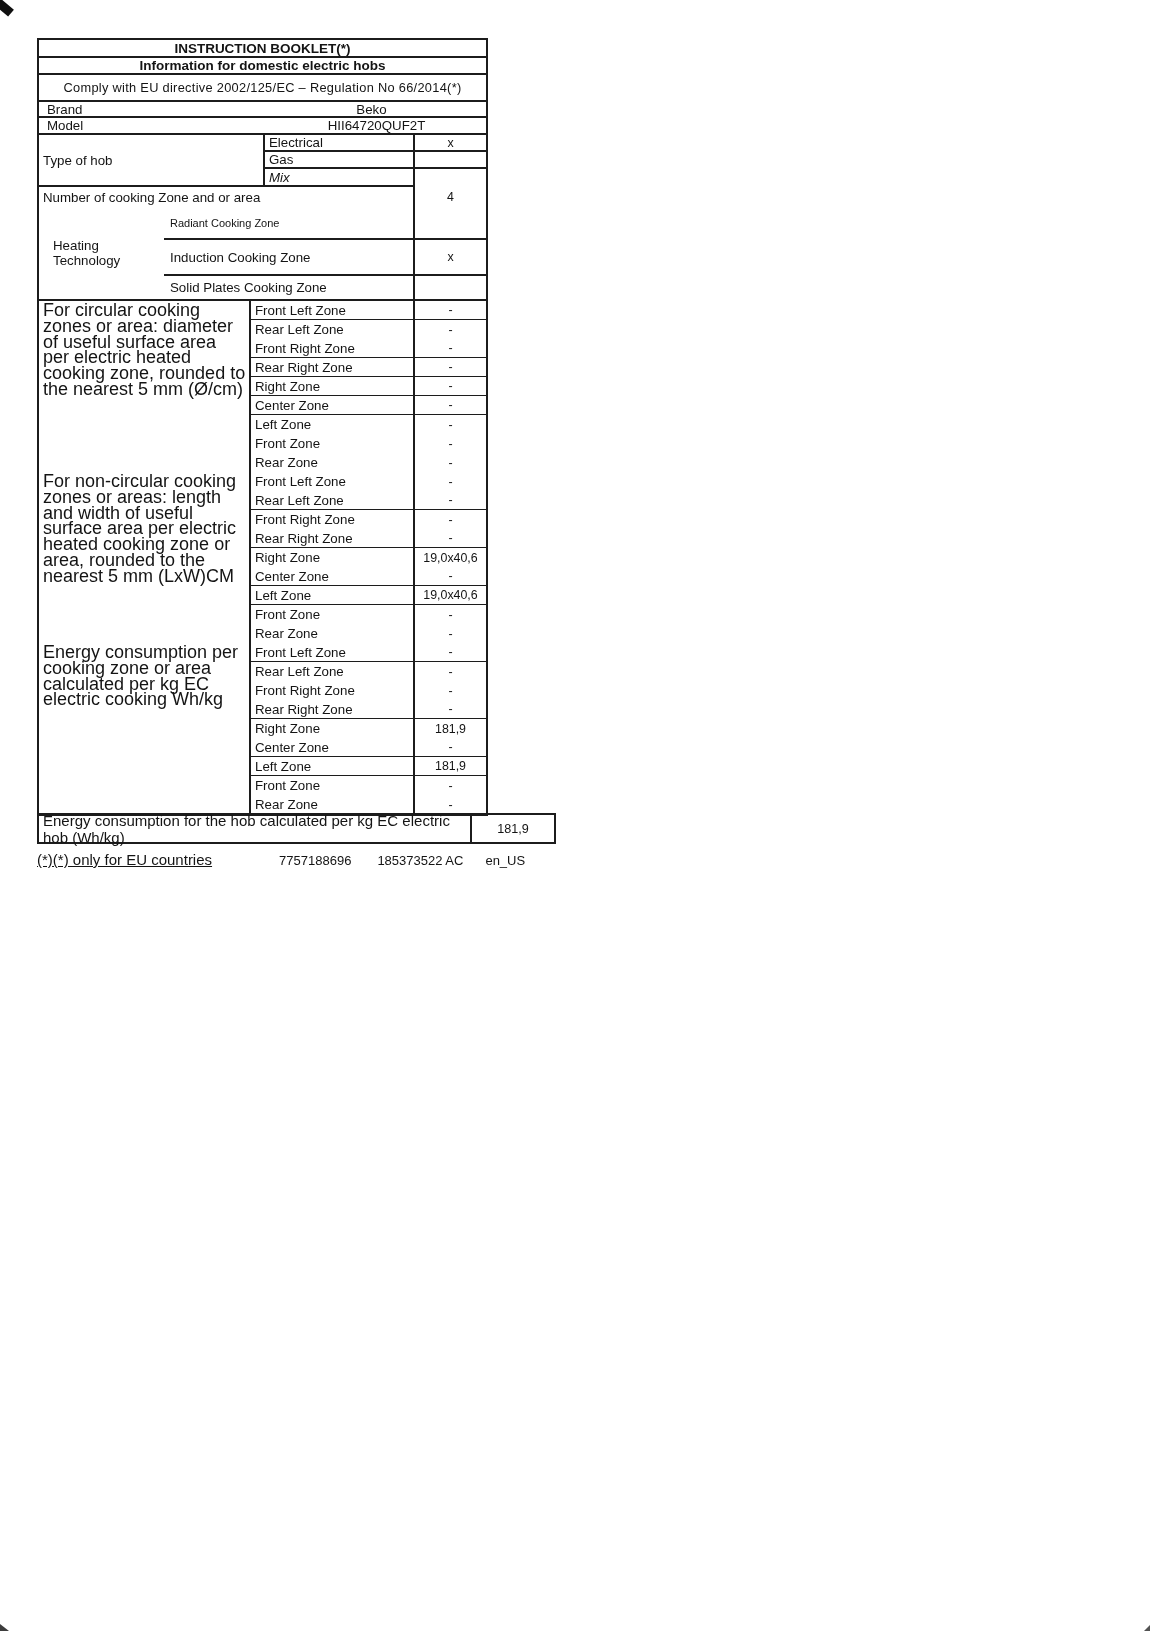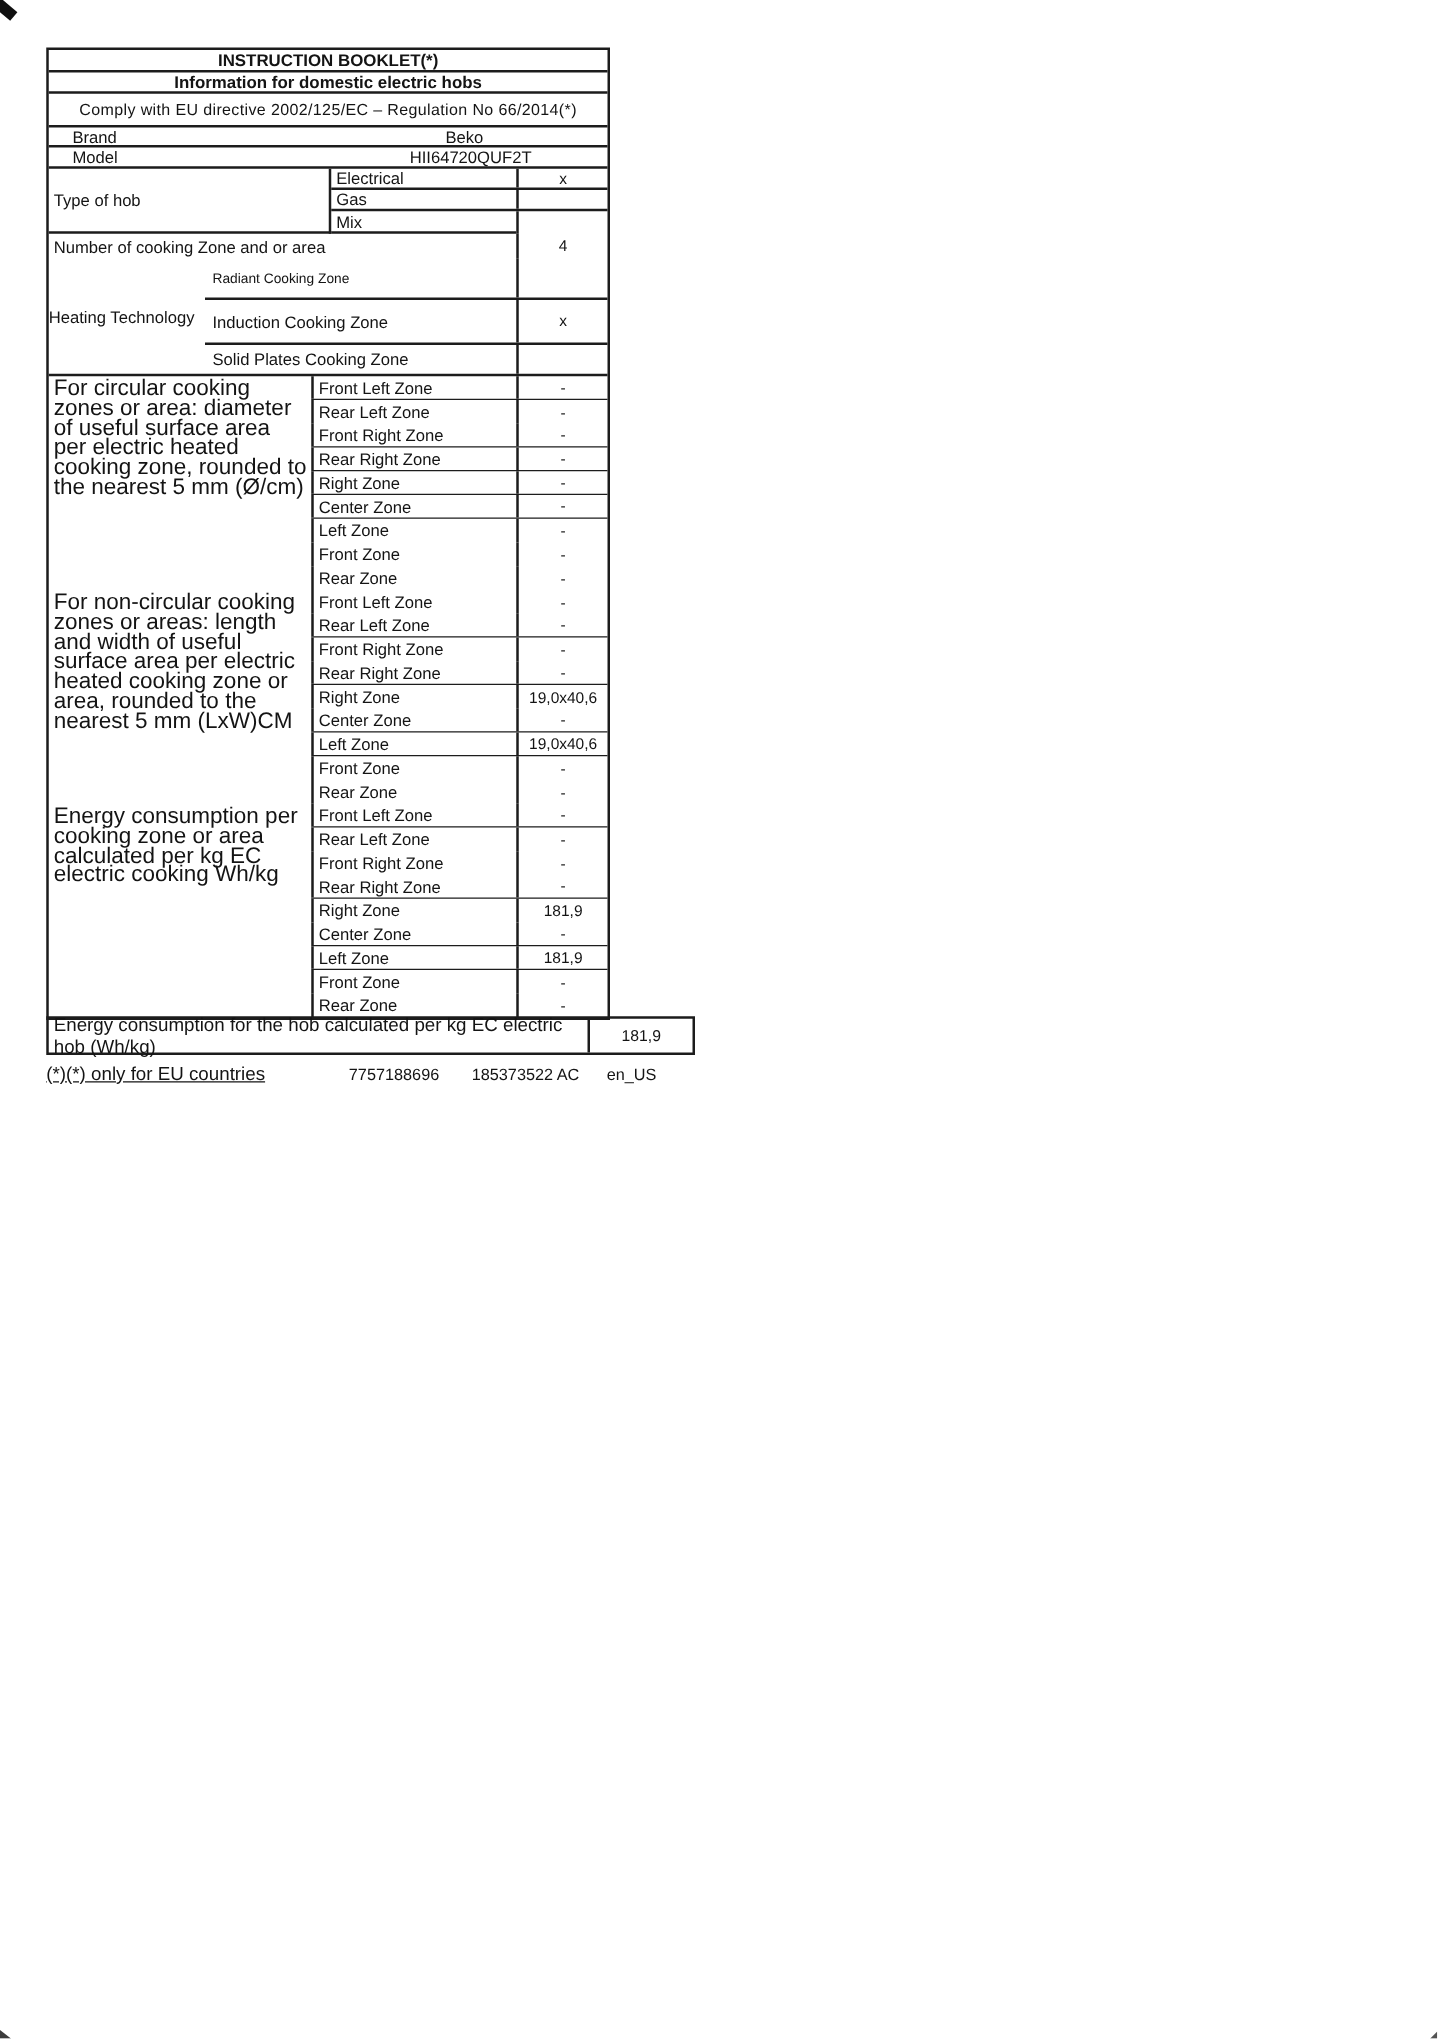--- a/index.html
+++ b/index.html
@@ -28,40 +28,40 @@
     border: 2px solid #1c1c1c;
     font-size: 13.3px;
   }
   .row { display: flex; align-items: center; }
   .bb2 { border-bottom: 2px solid #1c1c1c; }
   .title  { height: 18px; font-weight: bold; justify-content: center; font-size: 13.5px; }
   .title2 { height: 17px; font-weight: bold; justify-content: center; font-size: 13.5px; }
   .directive { height: 27px; justify-content: center; font-size: 12.8px; letter-spacing: .3px; }
   .kv { height: 16px; }
   .kv.model { height: 17px; gap: 10px; }
-  .kv .k { width: 218px; padding-left: 19px; }
+  .kv .k { width: 218px; padding-left: 8px; }
   .kv .v { flex: 1; text-align: center; }
 
   .type-block { display: flex; height: 52px; }
   .tlabel { width: 226px; border-right: 2px solid #1c1c1c; border-bottom: 2px solid #1c1c1c;
             display: flex; align-items: center; padding-left: 4px; }
   .subcol { flex: 1; display: flex; flex-direction: column; }
   .subrow { height: 17px; display: flex; }
   .subrow:last-child { height: 18px; }
   .subrow:not(:last-child) { border-bottom: 2px solid #1c1c1c; }
   .zn { flex: 1; padding-left: 4px; display: flex; align-items: center; }
   .zv { width: 73px; border-left: 2px solid #1c1c1c; display: flex; align-items: center;
         justify-content: center; font-size: 12.4px; }
-  .subrow:last-child .zn { border-bottom: 2px solid #1c1c1c; }
+  .subrow:last-child .zn { border-bottom: 2px solid #1c1c1c; font-style: italic; }
 
   .numrow { height: 20px; display: flex; text-align: center; }
   .numrow .nlabel { flex: 1; padding-left: 4px; display: flex; align-items: center; }
 
   .heat-block { display: flex; height: 92px; }
-  .hlabel { width: 125px; display: flex; align-items: center; padding-left: 0; }
+  .hlabel { width: 125px; display: flex; align-items: center; padding-left: 14px; }
   .heatcol { flex: 1; display: flex; flex-direction: column; }
   .heatrow { display: flex; }
   .heatrow:nth-child(1) { height: 33px; border-bottom: 2px solid #1c1c1c; }
   .heatrow:nth-child(2) { height: 36px; border-bottom: 2px solid #1c1c1c; }
   .heatrow:nth-child(3) { height: 23px; }
   .heatrow .zn { padding-left: 6px; }
   .heatrow.small-label .zn { font-size: 11px; }
 
   .zones { position: relative; border-top: 2px solid #1c1c1c; height: 515px; }
   .labelcol { position: absolute; left: 0; top: 0; width: 210px; height: 100%; }

